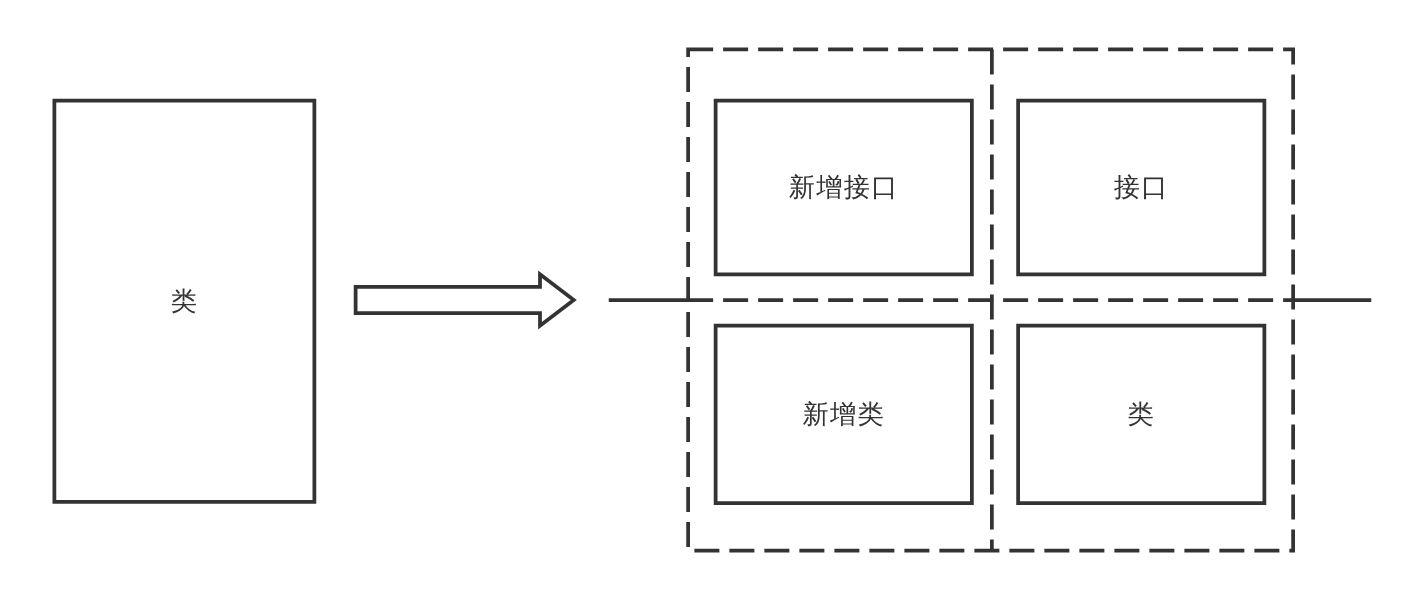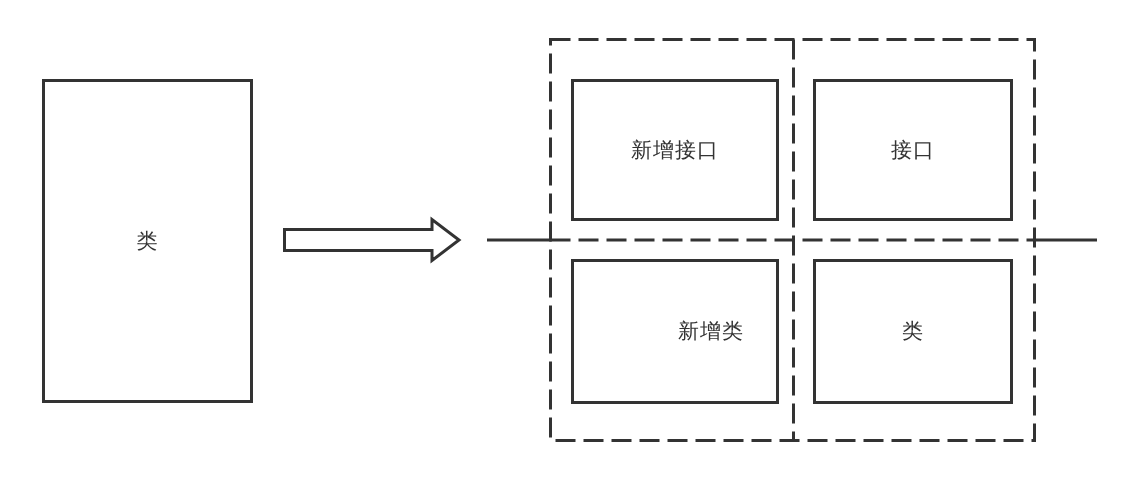--- a/index.html
+++ b/index.html
@@ -61,17 +61,17 @@
     <rect x="572.5" y="260.5" width="205" height="142" fill="#ffffff" stroke="#333333" stroke-width="3"></rect>
     <rect x="814.5" y="260.5" width="197" height="142" fill="#ffffff" stroke="#333333" stroke-width="3"></rect>
   </svg>
 
   <div class="box-label" style="left:42px; top:79px; width:211px; height:324px;">类</div>
 
   <div class="box-label" style="left:813px; top:79px; width:200px; height:142px;">接口</div>
 
   <div class="box-label" style="left:571px; top:79px; width:208px; height:142px;">新增接口</div>
 
-  <div class="box-label" style="left:571px; top:259px; width:208px; height:145px;padding-left:36px;">新增类</div>
+  <div class="box-label" style="left:571px; top:259px; width:208px; height:145px;">新增类</div>
 
   <div class="box-label" style="left:813px; top:259px; width:200px; height:145px;">类</div>
 
 </div>
 
 </body></html>

